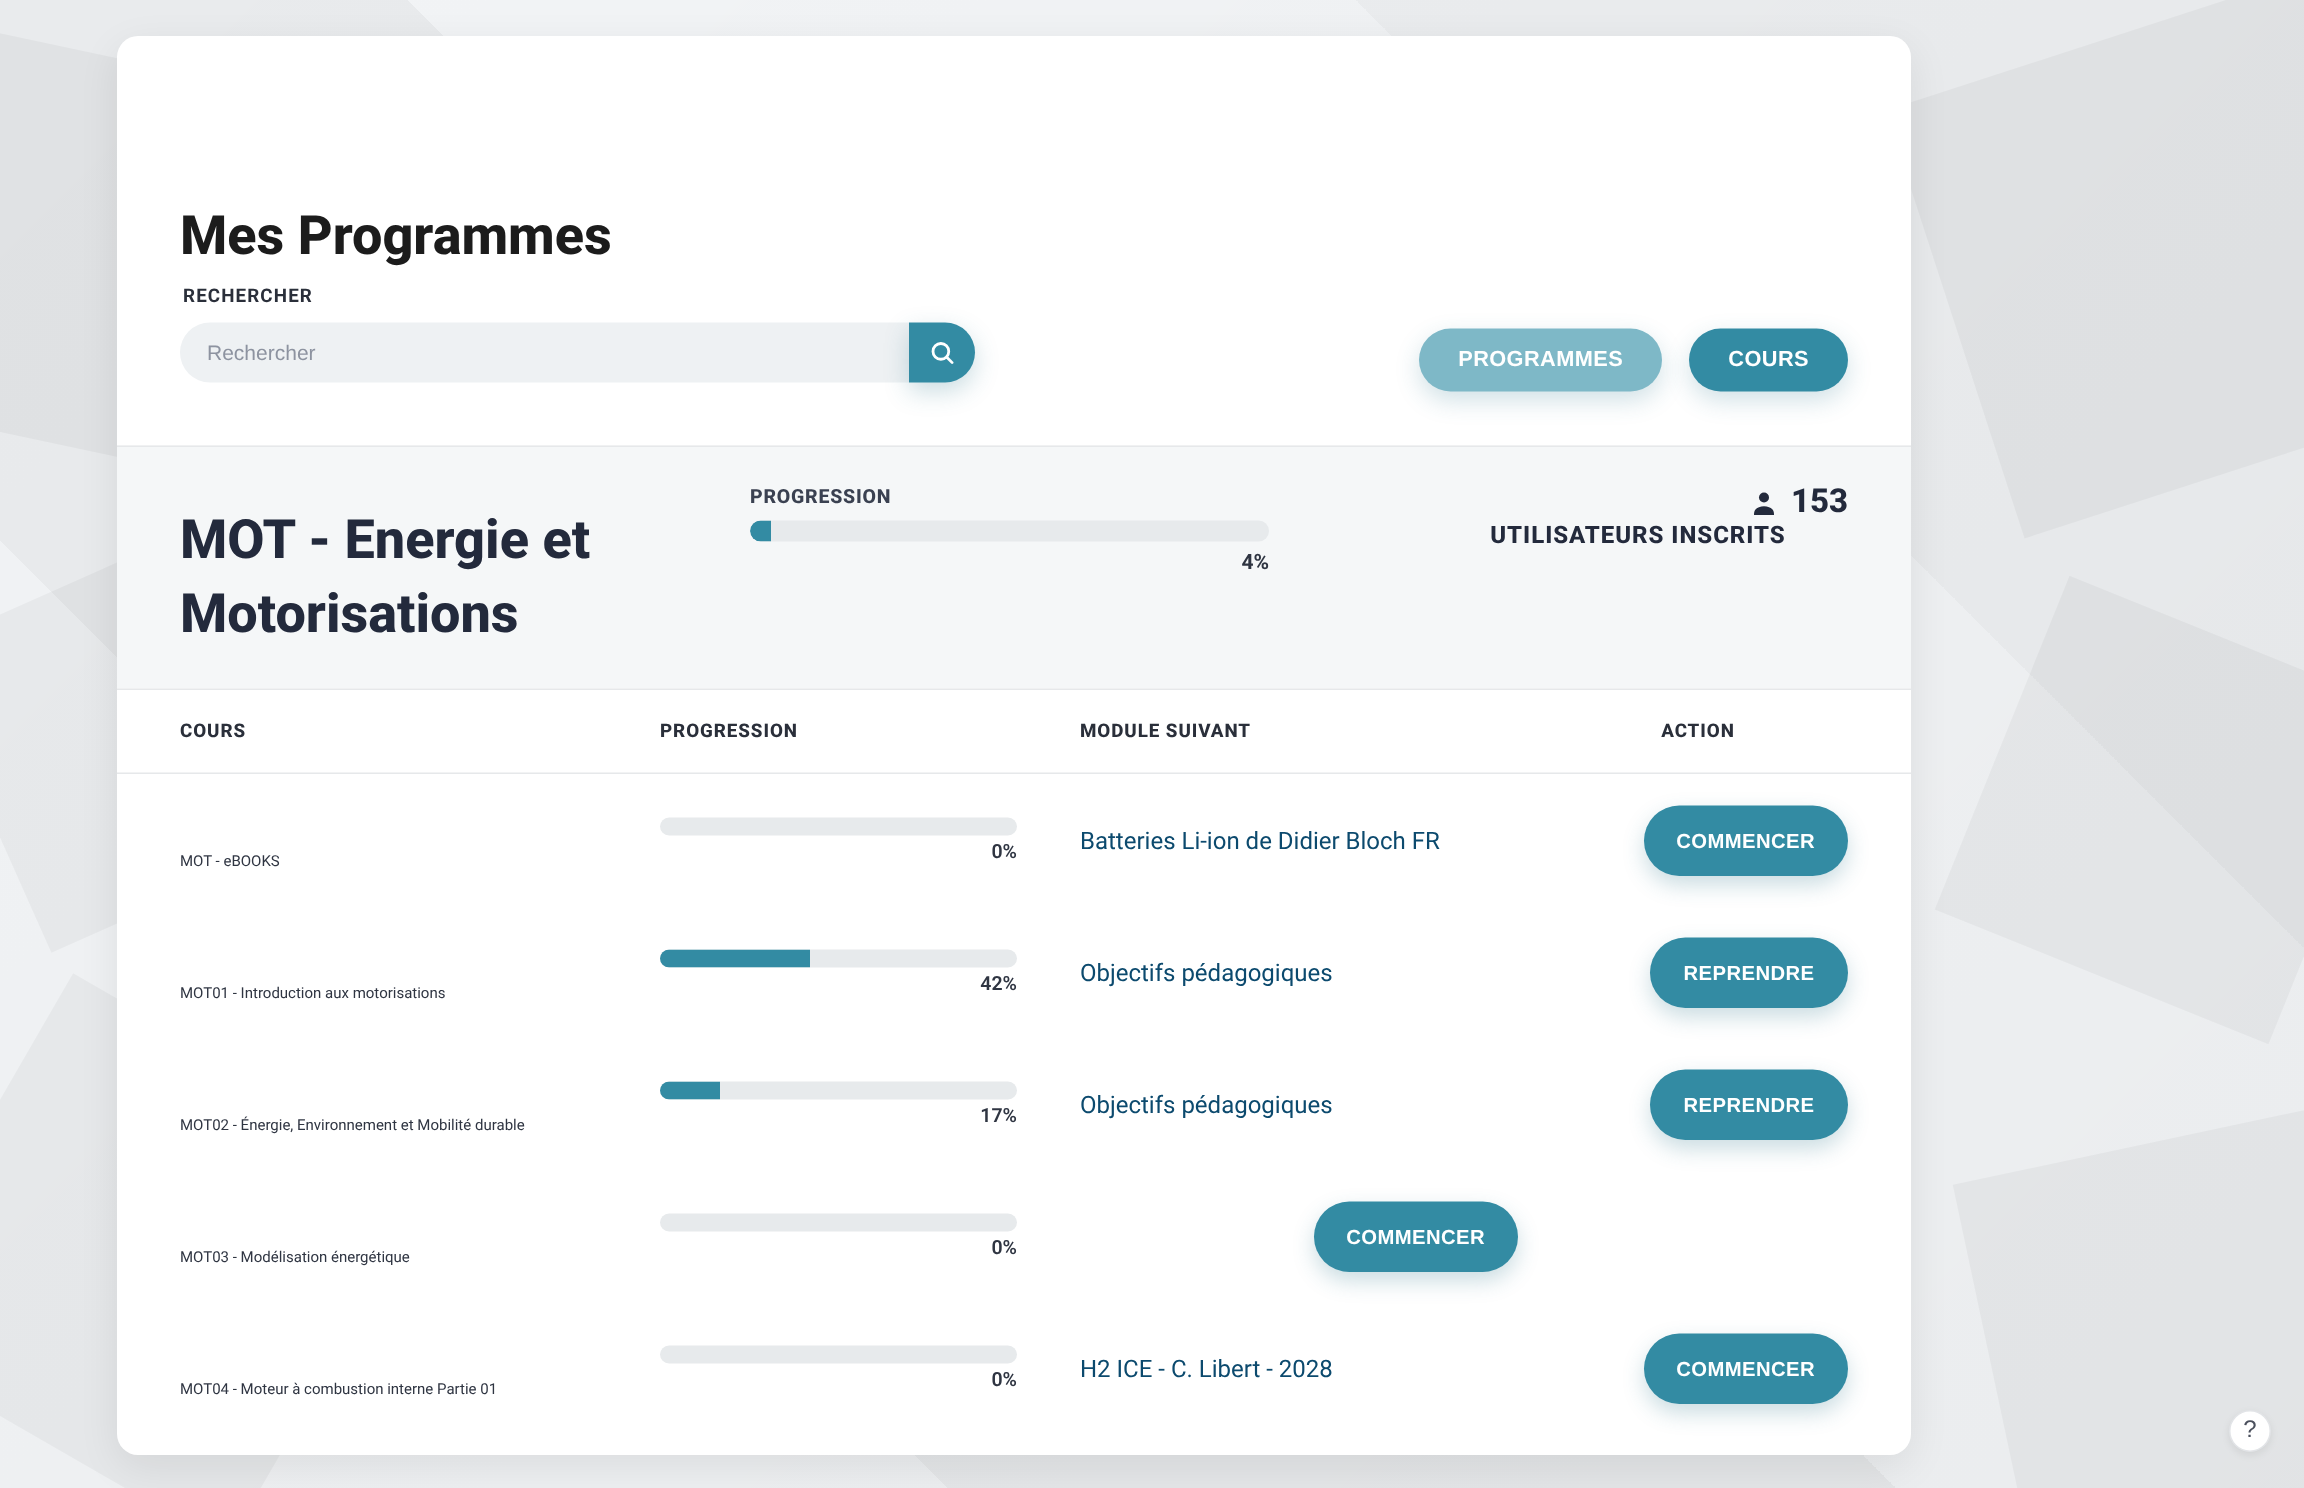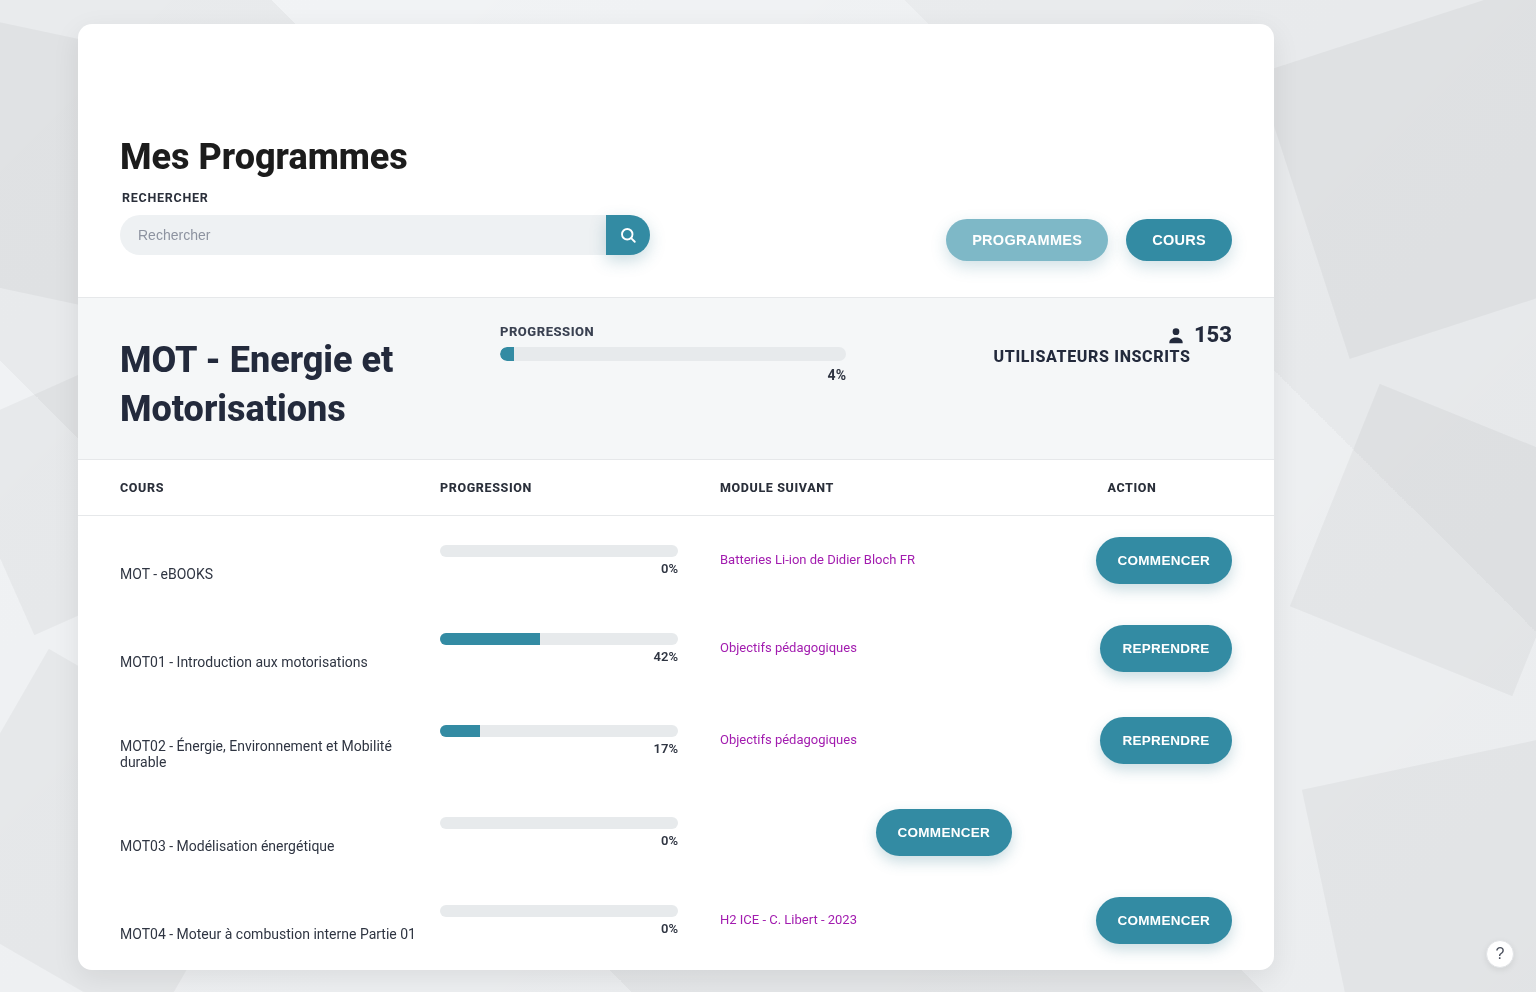--- a/index.html
+++ b/index.html
@@ -120,27 +120,27 @@
     align-items:center;
   }
   .thead{
     height:56px;border-bottom:1px solid var(--line);
   }
   .thead div{font-size:12.5px;font-weight:800;letter-spacing:.05em;color:#2A2F3A;}
   .th-action{text-align:center;}
   .trow{
     min-height:88px;padding-top:18px;padding-bottom:18px;
   }
-  .course-title{font-size:14px;color:#2F3542;margin-top:28px;}
+  .course-title{font-size:10px;color:#2F3542;margin-top:28px;}
   .row-prog .bar{
     width:238px;height:12px;background:#E7EAEC;border-radius:6px;overflow:hidden;position:relative;
   }
   .row-prog .bar .fill{position:absolute;left:0;top:0;bottom:0;background:var(--teal);}
   .row-prog .pct{width:238px;text-align:right;font-size:13px;font-weight:600;color:#2F3542;margin-top:4px;}
-  .module{font-size:13px;color:#a21caf;line-height:1.45;}
+  .module{font-size:16px;color:#0c4a6e;line-height:1.45;}
   .action-cell{display:flex;justify-content:flex-end;}
   .action-btn{
     border:none;border-radius:var(--radius-pill);background:var(--teal);
     color:#fff;font-size:13.5px;font-weight:800;letter-spacing:.02em;
     padding:16px 22px;cursor:pointer;box-shadow:0 6px 14px rgba(46,118,141,.25);
     min-width:132px;
   }
 
   .help{
     position:absolute;right:22px;bottom:24px;z-index:2;
@@ -277,21 +277,21 @@
             </div>
           </div>
           <div class="trow">
             <div class="course-title">MOT04 - Moteur à combustion interne Partie 01</div>
             <div class="row-prog">
               <div class="bar">
                 <div class="fill" style="width: 0%;"></div>
               </div>
               <div class="pct">0%</div>
             </div>
-            <div class="module">H2 ICE - C. Libert - 2023</div>
+            <div class="module">H2 ICE - C. Libert - 2028</div>
             <div class="action-cell">
               <button class="action-btn">COMMENCER</button>
             </div>
           </div>
         </div>
     </div>
 
   </div>
 </div>
 

